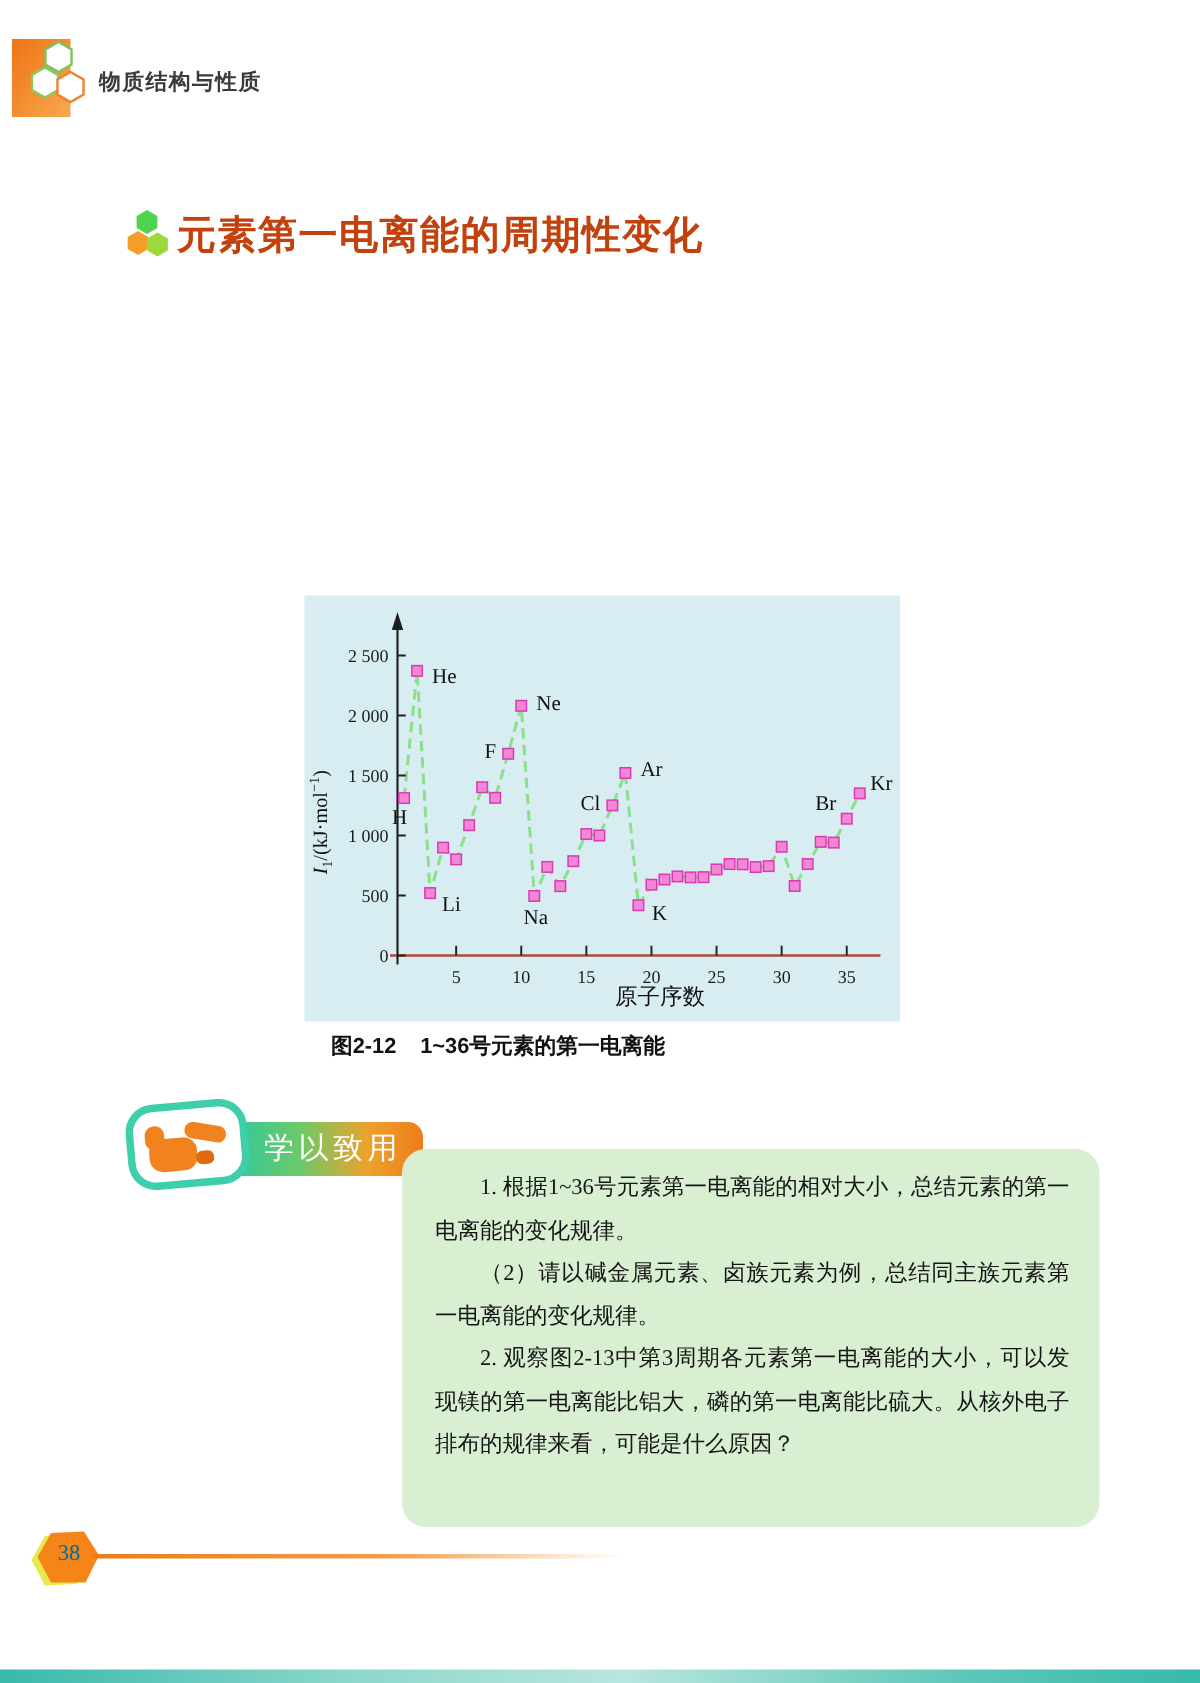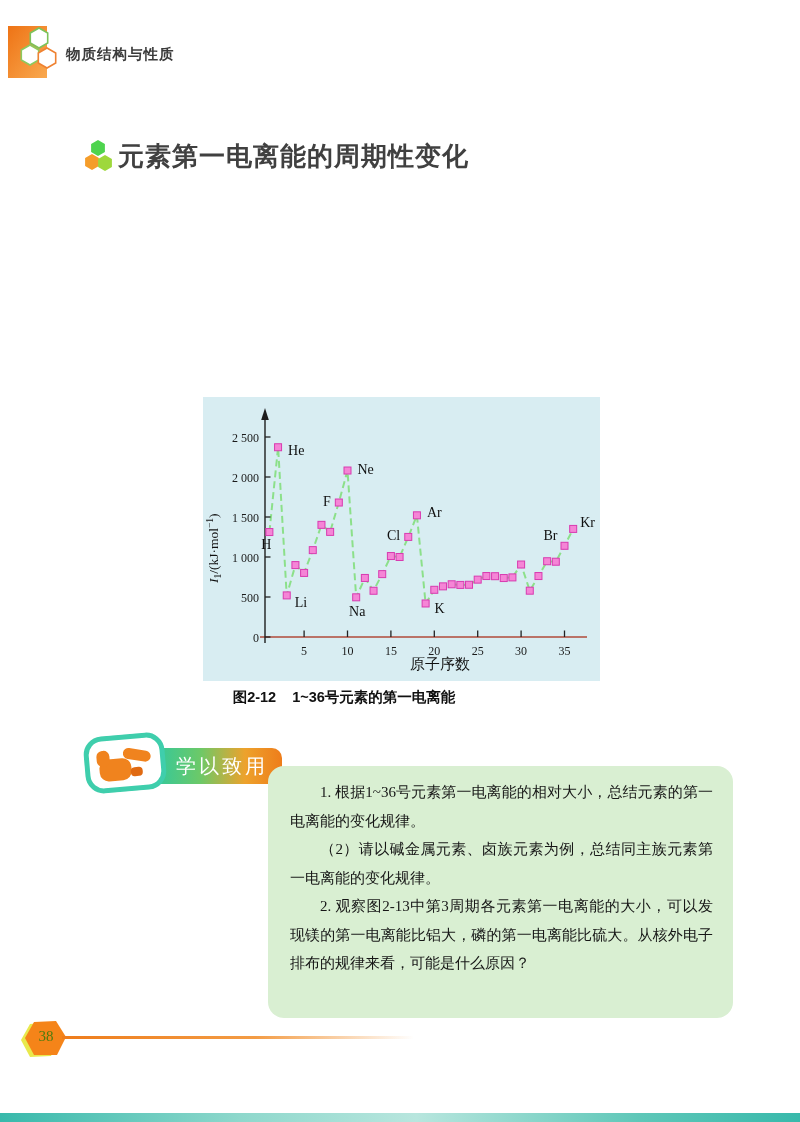--- a/index.html
+++ b/index.html
@@ -7,21 +7,21 @@
         font-family:"Liberation Serif","DejaVu Serif",serif;color:#141414;}
 
   
   .header-logo{position:absolute;left:8px;top:24px;}
   .header-title{position:absolute;left:66px;top:45px;font-family:Liberation Mono, monospace;
         font-weight:bold;font-size:14.5px;color:#3b3b3b;letter-spacing:1px;}
 
   
   .section-icon{position:absolute;left:84px;top:139px;}
   .section-title{position:absolute;left:118px;top:139px;font-family:"Liberation Sans","DejaVu Sans",sans-serif;
-        font-weight:bold;font-size:26px;color:#404040;letter-spacing:1px;}
+        font-weight:bold;font-size:26px;color:#c2410c;letter-spacing:1px;}
 
   .body-text{position:absolute;left:88px;width:626px;margin:0;font-size:15.5px;line-height:30px;
         text-align:justify;color:#141414;}
   .indent{text-indent:2em;}
   .term{color:#e23c28;}
   .sym i{font-family:"Liberation Serif",serif;}
   sub{font-size:10px;}
   sup{font-size:10px;}
 
   .equation{position:absolute;left:0;top:253px;width:800px;text-align:center;font-size:16.5px;color:#101010;margin:0;}
@@ -29,36 +29,36 @@
 
   
   .chart-box{position:absolute;left:203px;top:397px;width:397px;height:284px;background:#d8edf2;}
   .chart-box svg{display:block;}
   .tick{font:12px "Liberation Serif",serif;fill:#1a1a1a;}
   .elem{font:14px "Liberation Serif",serif;fill:#101010;}
   .axis-label{font:13.5px "Liberation Serif",serif;fill:#101010;}
   .axis-label-cn{font:15px "Liberation Serif",serif;fill:#101010;}
 
   .caption{position:absolute;left:0;top:688px;width:664px;text-align:center;margin:0;
-        font-family:"Liberation Sans","DejaVu Sans",sans-serif;font-weight:bold;font-size:14.5px;color:#111;padding-left:12px;}
+        font-family:"Liberation Sans","DejaVu Sans",sans-serif;font-weight:bold;font-size:14.5px;color:#111;}
   .caption .gap{display:inline-block;width:16px;}
 
   
   .banner{position:absolute;left:150px;top:748px;width:132px;height:36px;border-radius:10px;
         background:linear-gradient(90deg,#2cc8a2,#6cc968 38%,#eda22c 72%,#ee7d1b);
         color:#ffffff;font-family:"Liberation Sans","DejaVu Sans",sans-serif;font-weight:normal;
         font-size:20px;letter-spacing:3px;text-align:center;line-height:36px;box-sizing:border-box;padding-left:12px;}
   .hand{position:absolute;left:84px;top:734px;transform:rotate(-5deg);}
   .activity-box{position:absolute;left:268px;top:766px;width:465px;height:252px;background:#d9efd2;
         border-radius:16px;box-sizing:border-box;padding:12px 20px 16px 22px;}
   .activity-box p{margin:0;text-indent:2em;font-size:15px;line-height:28.5px;color:#161616;text-align:justify;}
 
   
   .page-hex{position:absolute;left:16px;top:1018px;}
-  .page-hex .num{position:absolute;left:0;top:10px;width:60px;text-align:center;color:#4d7c0f;
+  .page-hex .num{position:absolute;left:0;top:10px;width:60px;text-align:center;color:#0369a1;
         font-size:15px;font-family:"Liberation Serif",serif;}
   .page-line{position:absolute;left:62px;top:1036px;width:352px;height:3px;
         background:linear-gradient(90deg,#ee7c1b,#f39c45 55%,rgba(247,172,106,0));}
   .bottom-bar{position:absolute;left:0;top:1113px;width:800px;height:9px;
         background:linear-gradient(90deg,#38b9ab,#8ed8cc 30%,#b8e6de 52%,#5ec7b8 80%,#38b9ab);}
 </style>
 </head>
 <body>
 
 <div class="page">

